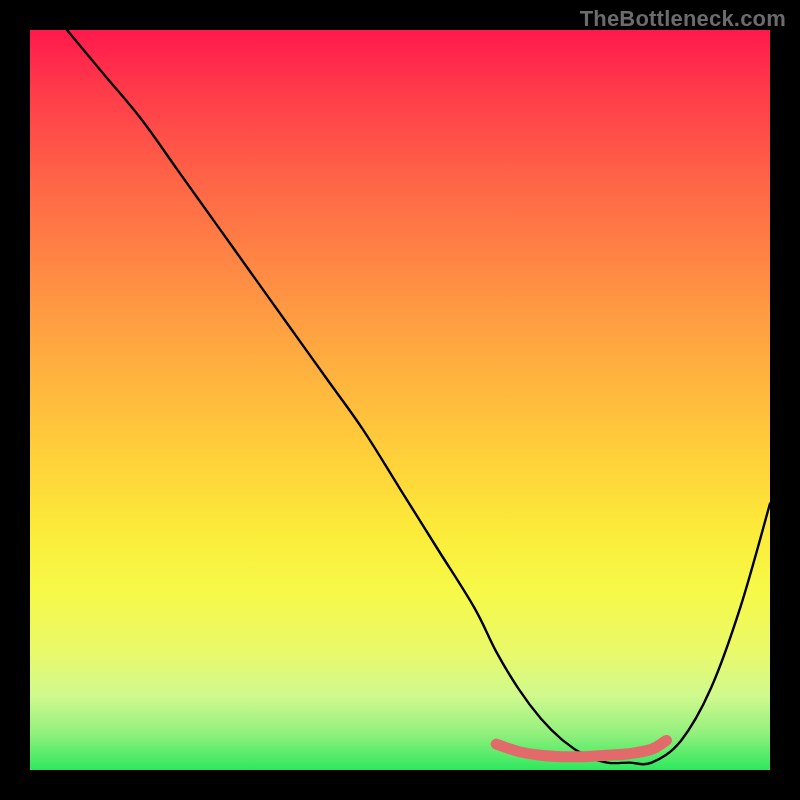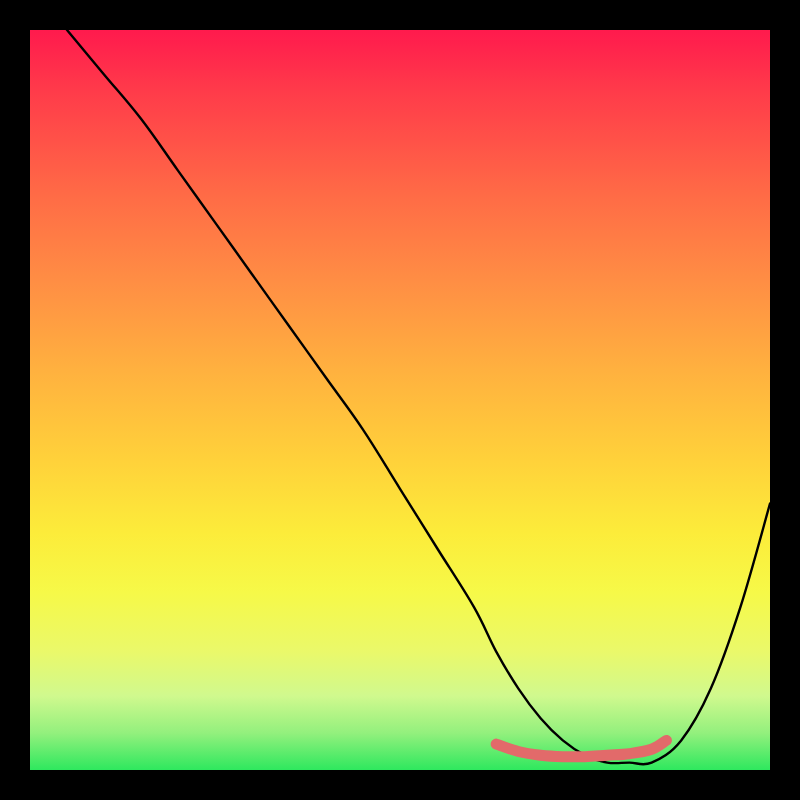--- a/index.html
+++ b/index.html
@@ -60,20 +60,21 @@
     width: 100%;
     height: 100%;
     z-index: 10;
   }
 </style>
 </head>
 <body>
 
 <div class="stage">
 
+  <div class="watermark">TheBottleneck.com</div>
 
   <div class="plot-wrap">
     <div class="gradient"></div>
     <svg class="curve" viewBox="0 0 740 740" preserveAspectRatio="none">
       <path id="main-curve" fill="none" stroke-width="2.4" stroke-linecap="round" stroke-linejoin="round" d="M 37 0 C 43.66 7.992000000000016 60.68 28.4160000000001 74 44.40000000000009 C 87.32 60.384000000000086 97.68 71.48399999999998 111 88.79999999999995 C 124.32 106.11599999999993 134.68 121.95199999999991 148 140.5999999999999 C 161.32 159.2479999999999 171.68 173.75199999999995 185 192.39999999999998 C 198.32 211.048 208.68 225.552 222 244.2 C 235.32 262.848 245.68 277.35200000000003 259 296 C 272.32 314.64799999999997 282.68 329.152 296 347.79999999999995 C 309.32 366.4479999999999 319.68 379.61999999999995 333 399.59999999999997 C 346.32 419.58 356.68 437.488 370 458.8 C 383.32 480.112 393.68000000000006 496.688 407.00000000000006 518 C 420.32000000000005 539.312 433.344 558.552 444 577.2 C 454.656 595.8480000000001 458.20799999999997 606.948 466.2 621.6 C 474.192 636.2520000000001 480.408 646.612 488.40000000000003 658.6 C 496.39200000000005 670.5880000000001 502.608 678.8760000000001 510.59999999999997 688.2 C 518.592 697.524 524.808 703.74 532.8 710.4 C 540.7919999999999 717.06 547.008 721.2040000000001 555 725.2 C 562.992 729.196 569.2080000000001 731.268 577.2 732.6 C 585.192 733.932 591.4080000000001 732.6 599.4000000000001 732.6 C 607.392 732.6 612.2760000000001 736.596 621.6 732.6 C 630.924 728.604 640.544 723.72 651.2 710.4 C 661.8560000000001 697.0799999999999 670.1440000000001 682.576 680.8000000000001 658.6 C 691.456 634.624 699.744 610.5 710.4 577.2 C 721.0559999999999 543.9000000000001 734.672 492.24800000000005 740 473.6" stroke="#000000"></path>
       <path id="band-curve" fill="none" stroke-width="11" stroke-linecap="round" stroke-linejoin="round" d="M 466.2 714.1 C 470.19599999999997 715.432 480.408 719.502 488.40000000000003 721.5 C 496.39200000000005 723.498 502.608 724.2676 510.59999999999997 725.2 C 518.592 726.1324000000001 524.808 726.4136 532.8 726.68 C 540.7919999999999 726.9463999999999 547.008 726.9463999999999 555 726.68 C 562.992 726.4136 569.2080000000001 725.7328 577.2 725.2 C 585.192 724.6672000000001 591.4080000000001 724.7856 599.4000000000001 723.72 C 607.392 722.6544 614.94 721.6776 621.6 719.28 C 628.26 716.8824 633.736 711.9984 636.4 710.4" stroke="#e26a6a"></path>
     </svg>
   </div>
 
 </div>

